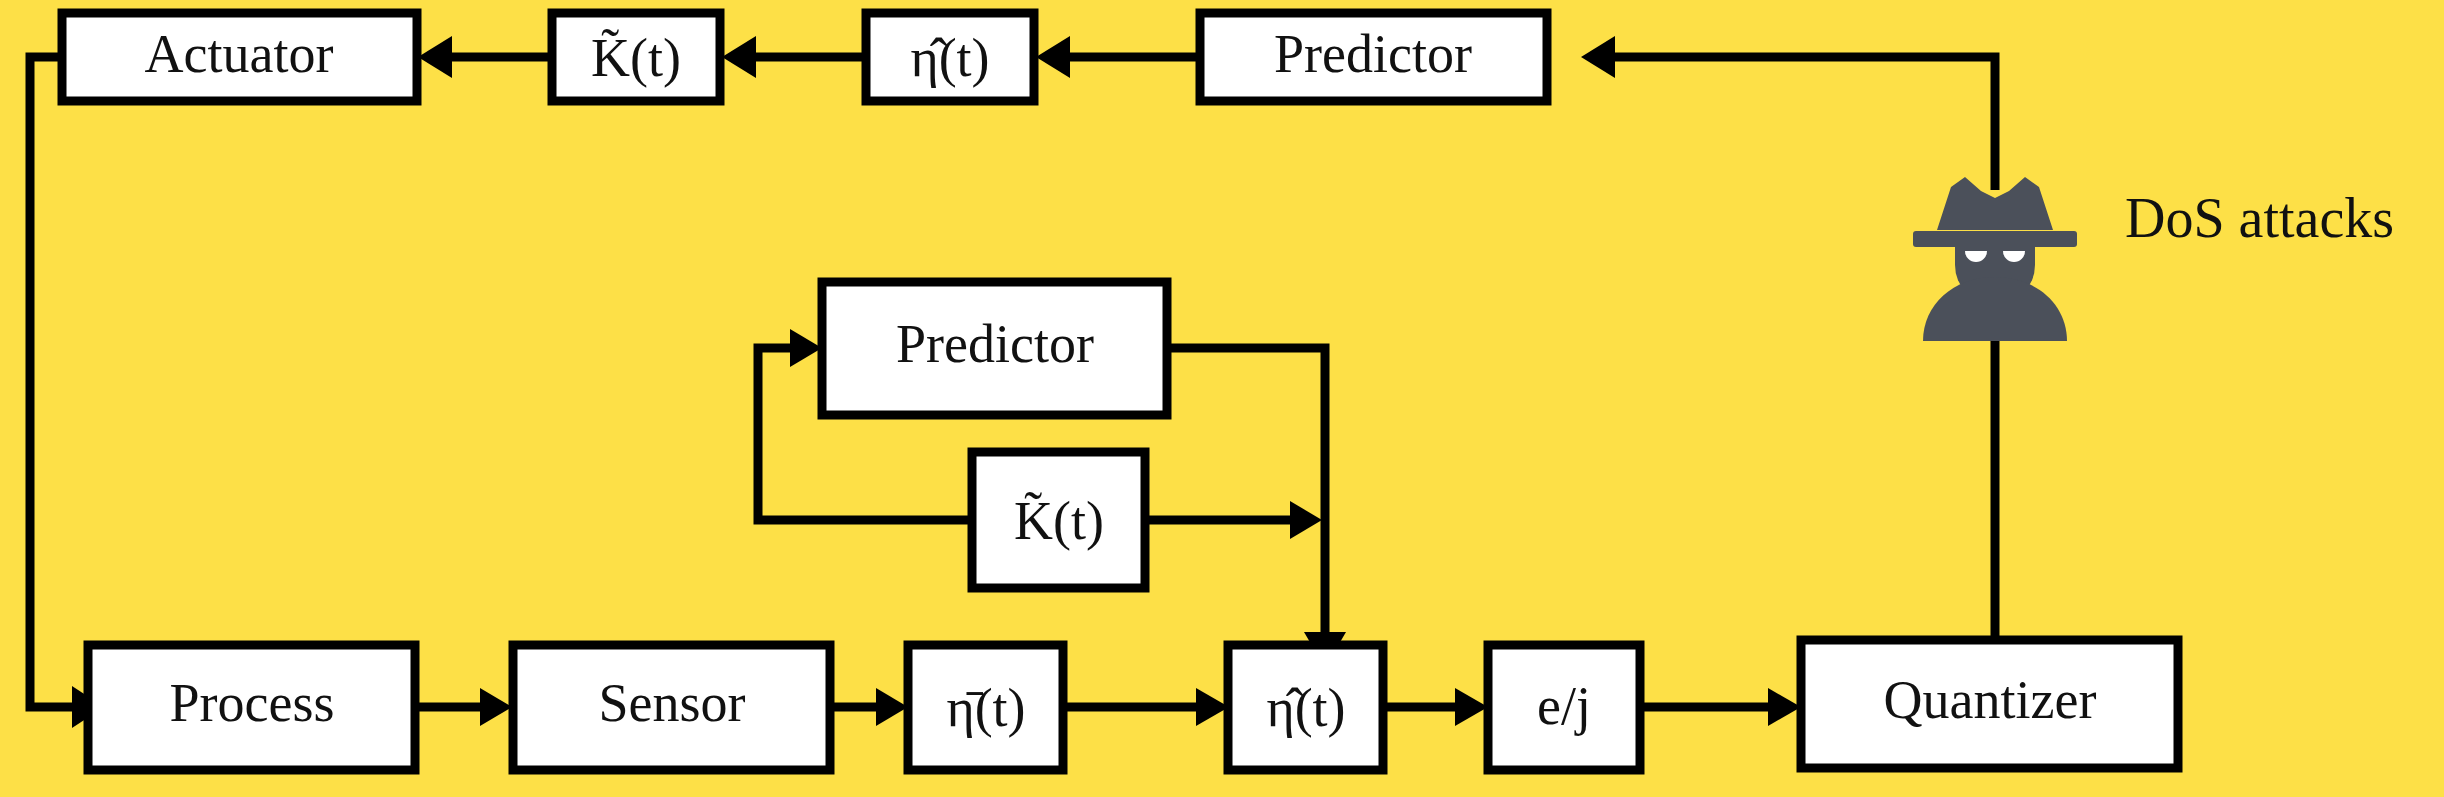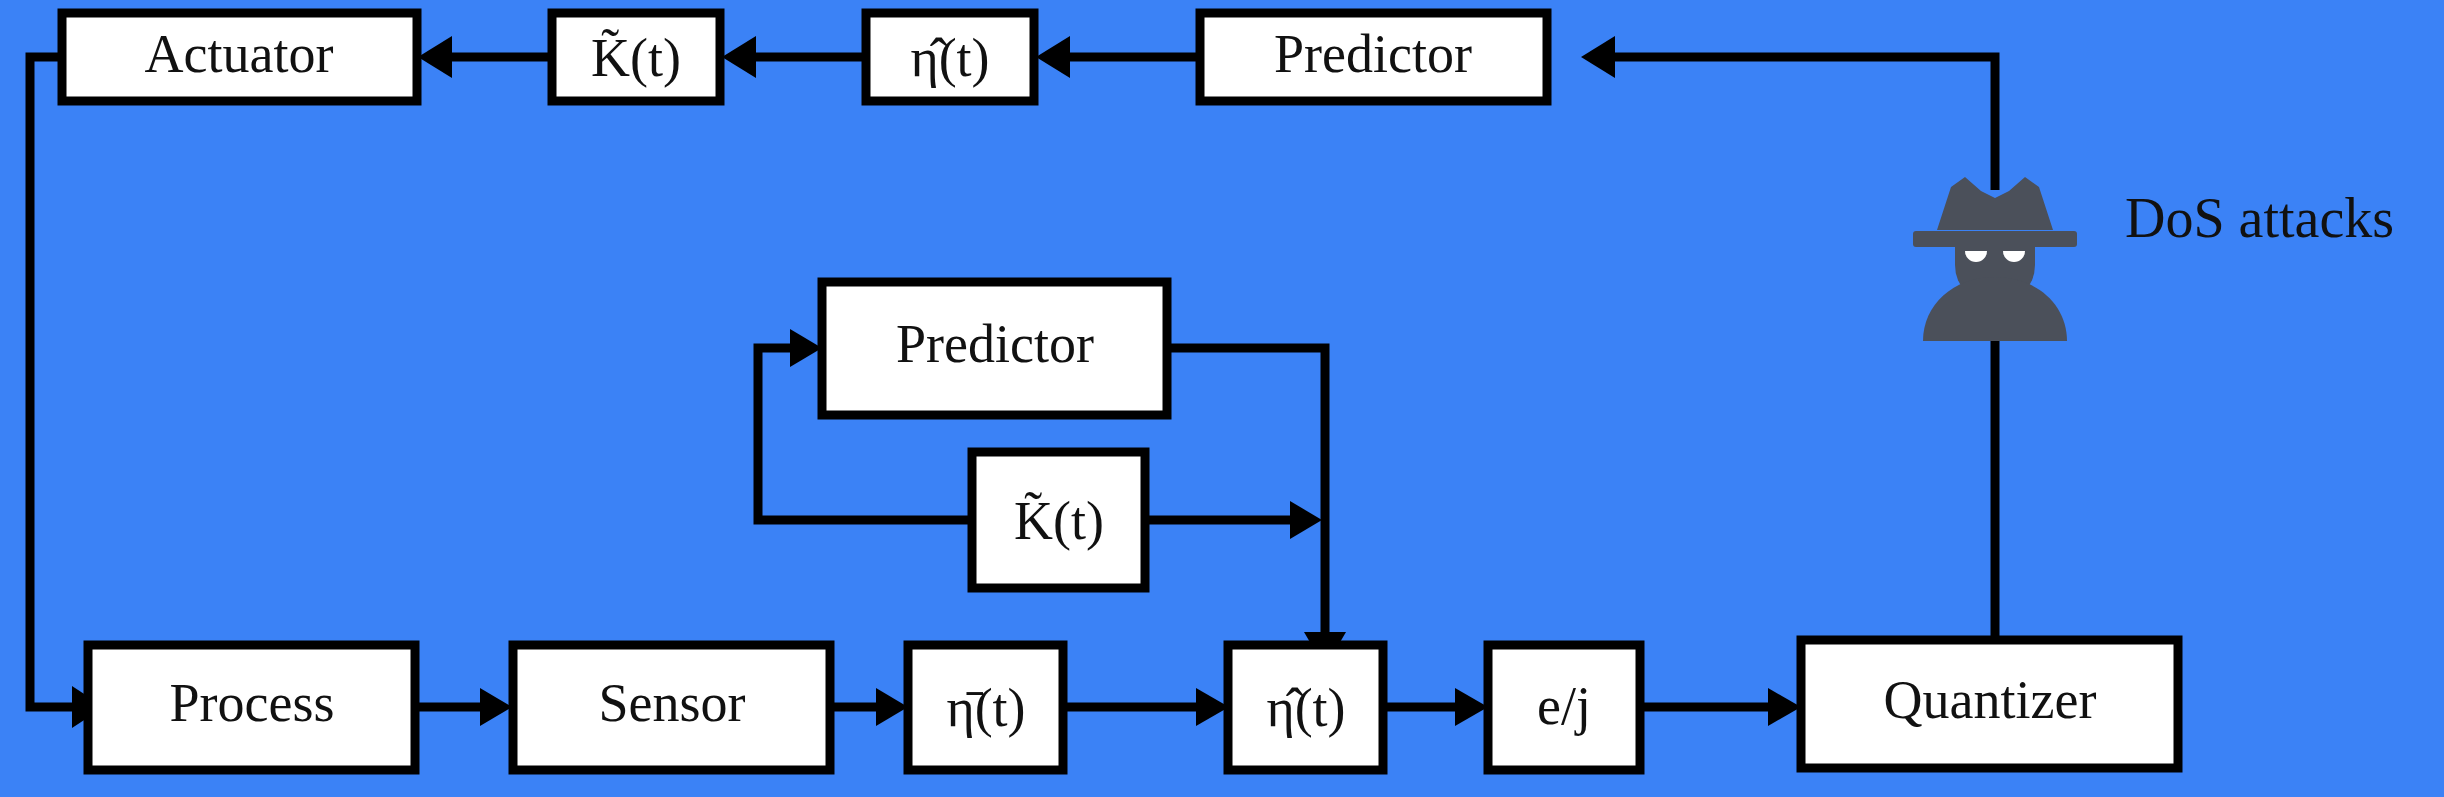--- a/index.html
+++ b/index.html
@@ -10,21 +10,21 @@
   body {
     width: 2444px;
     height: 797px;
     font-family: "Liberation Serif", "DejaVu Serif", serif;
     overflow: hidden;
   }
   #diagram-root {
     position: relative;
     width: 2444px;
     height: 797px;
-    background: #3b82f6;
+    background: #fde047;
   }
   svg.canvas {
     position: absolute;
     top: 0;
     left: 0;
     width: 2444px;
     height: 797px;
     display: block;
   }
   .box-rect {

